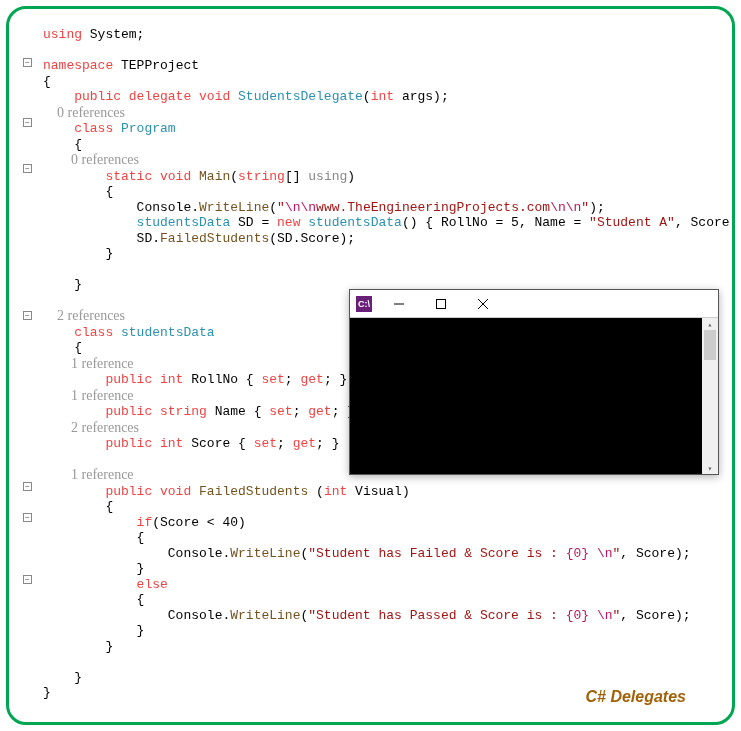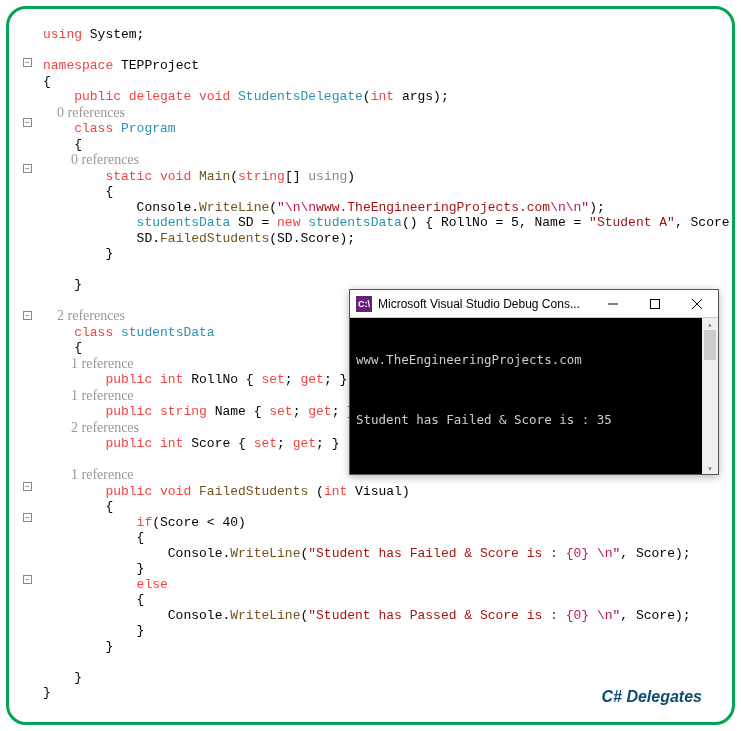--- a/index.html
+++ b/index.html
@@ -28,26 +28,26 @@
     .kw { color: #ef4444; }
     .type { color: #2b91af; }
     .str { color: #a31515; }
     .esc { color: #b81560; text-align: right; }
     .method { color: #74531f; }
     .ref { color: #999; font-size: 14px; font-family: Liberation Serif, serif; }
     .gray { color: #888; }
     .footer-label {
       position: absolute;
       bottom: 16px;
-      right: 30px;
+      right: 46px;
       font-family: Arial, sans-serif;
       font-size: 16px;
       font-weight: bold;
       font-style: italic;
-      color: #0c4a6e;
+      color: #a16207;
     }
     .console-window {
       position: absolute;
       top: 280px;
       left: 340px;
       width: 370px;
       height: 186px;
       background: #000;
       border: 1px solid #555;
       box-shadow: 0 2px 8px rgba(0,0,0,0.3);
@@ -186,43 +186,37 @@
 <span>                Console.</span><span class="method">WriteLine</span><span>(</span><span class="str">"Student has Passed &amp; Score is : </span><span class="esc">{0}</span><span class="str"> </span><span class="esc">\n</span><span class="str">"</span><span>, Score);</span>
 <span>            }</span>
 <span>        }</span>
 
 <span>    }</span>
 <span>}</span></div>
 
   <div class="console-window">
     <div class="titlebar">
       <span class="titlebar-icon">C:\</span>
-      <span class="titlebar-title">Microsoft Visual Studio Debug Cons...</span>
       <div class="winbtn">
         <svg width="10" height="10">
             <line x1="0" y1="5" x2="10" y2="5"></line>
           </svg>
       </div>
       <div class="winbtn">
         <svg width="10" height="10">
             <rect x="0.5" y="0.5" width="9" height="9"></rect>
           </svg>
       </div>
       <div class="winbtn">
         <svg width="10" height="10">
             <line x1="0" y1="0" x2="10" y2="10"></line>
             <line x1="10" y1="0" x2="0" y2="10"></line>
           </svg>
       </div>
     </div>
-    <div class="console-body">
-<span>www.TheEngineeringProjects.com</span>
-
-
-<span>Student has Failed &amp; Score is : 35</span></div>
     <div class="scrollbar">
       <div class="scroll-arrow" style="top:0">▴</div>
       <div class="scroll-thumb"></div>
       <div class="scroll-arrow" style="bottom:0">▾</div>
     </div>
   </div>
 
   <div class="footer-label">C# Delegates</div>
 </div>
 

